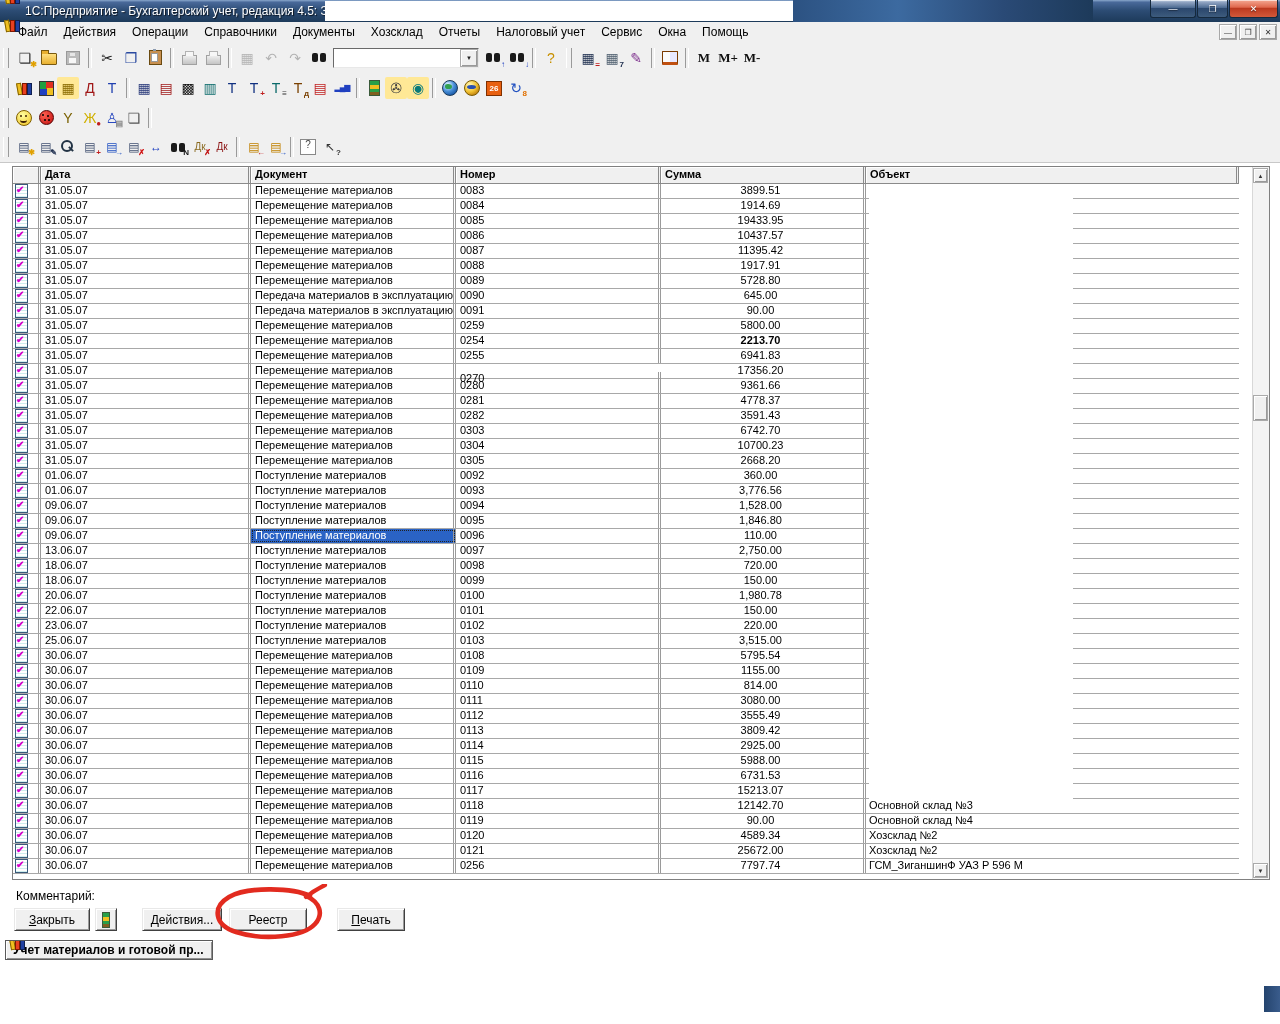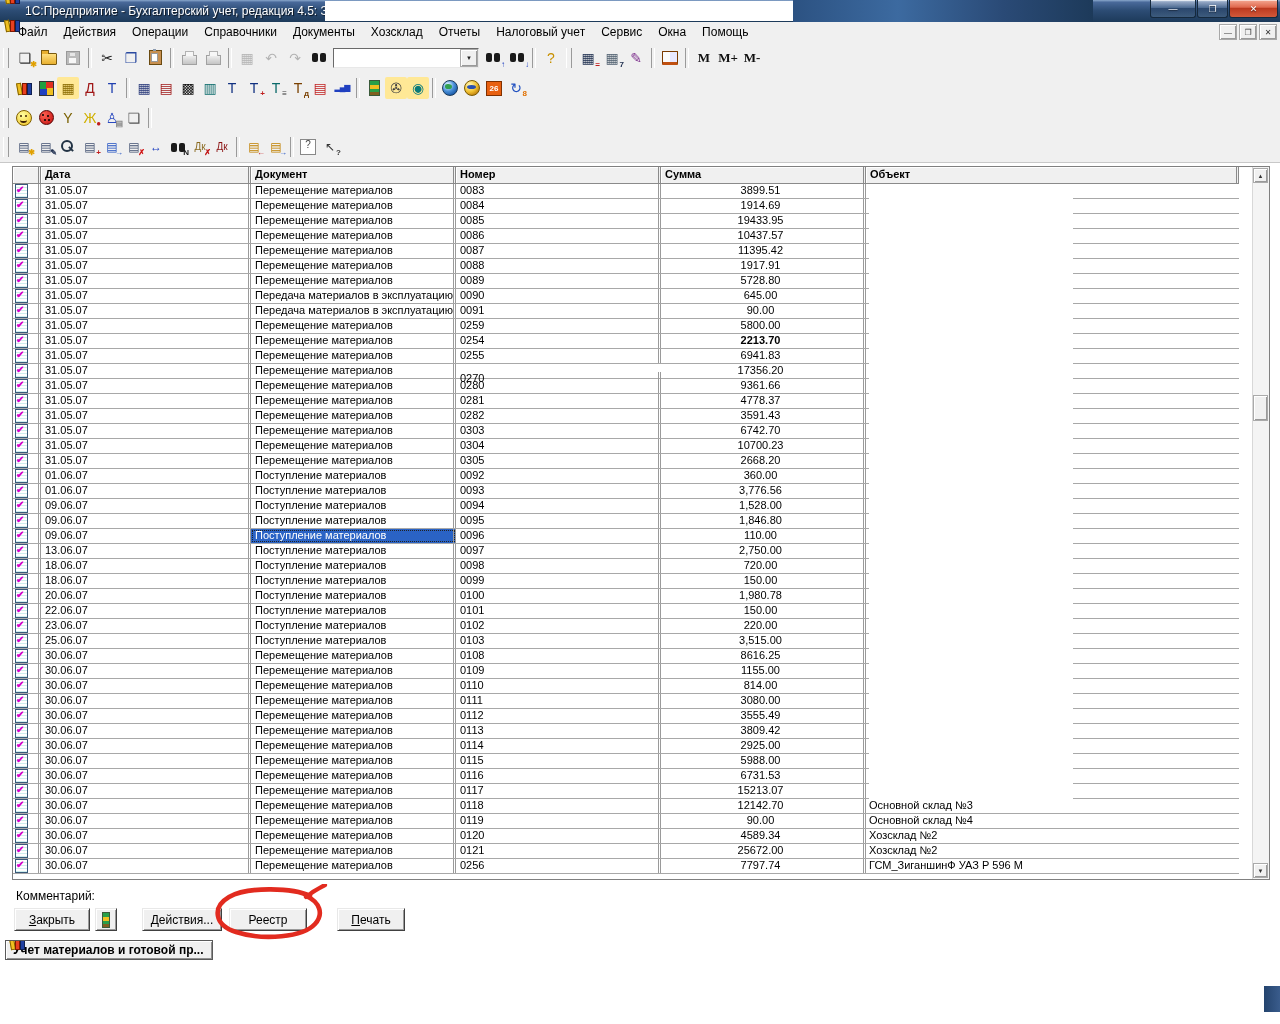--- a/index.html
+++ b/index.html
@@ -750,21 +750,21 @@
           <div class="cell c-sum" style="width: 205px;">3,515.00</div>
           <div class="cell c-obj" style="width: 373px;"></div>
         </div>
         <div class="row">
           <div class="cell c-icon" style="width: 28px;">
             <span class="docicon"></span>
           </div>
           <div class="cell c-date" style="width: 210px;">30.06.07</div>
           <div class="cell c-doc" style="width: 205px;">Перемещение материалов</div>
           <div class="cell c-num" style="width: 205px;">0108</div>
-          <div class="cell c-sum" style="width: 205px;">8616.25</div>
+          <div class="cell c-sum" style="width: 205px;">5795.54</div>
           <div class="cell c-obj" style="width: 373px;"></div>
         </div>
         <div class="row">
           <div class="cell c-icon" style="width: 28px;">
             <span class="docicon"></span>
           </div>
           <div class="cell c-date" style="width: 210px;">30.06.07</div>
           <div class="cell c-doc" style="width: 205px;">Перемещение материалов</div>
           <div class="cell c-num" style="width: 205px;">0109</div>
           <div class="cell c-sum" style="width: 205px;">1155.00</div>

